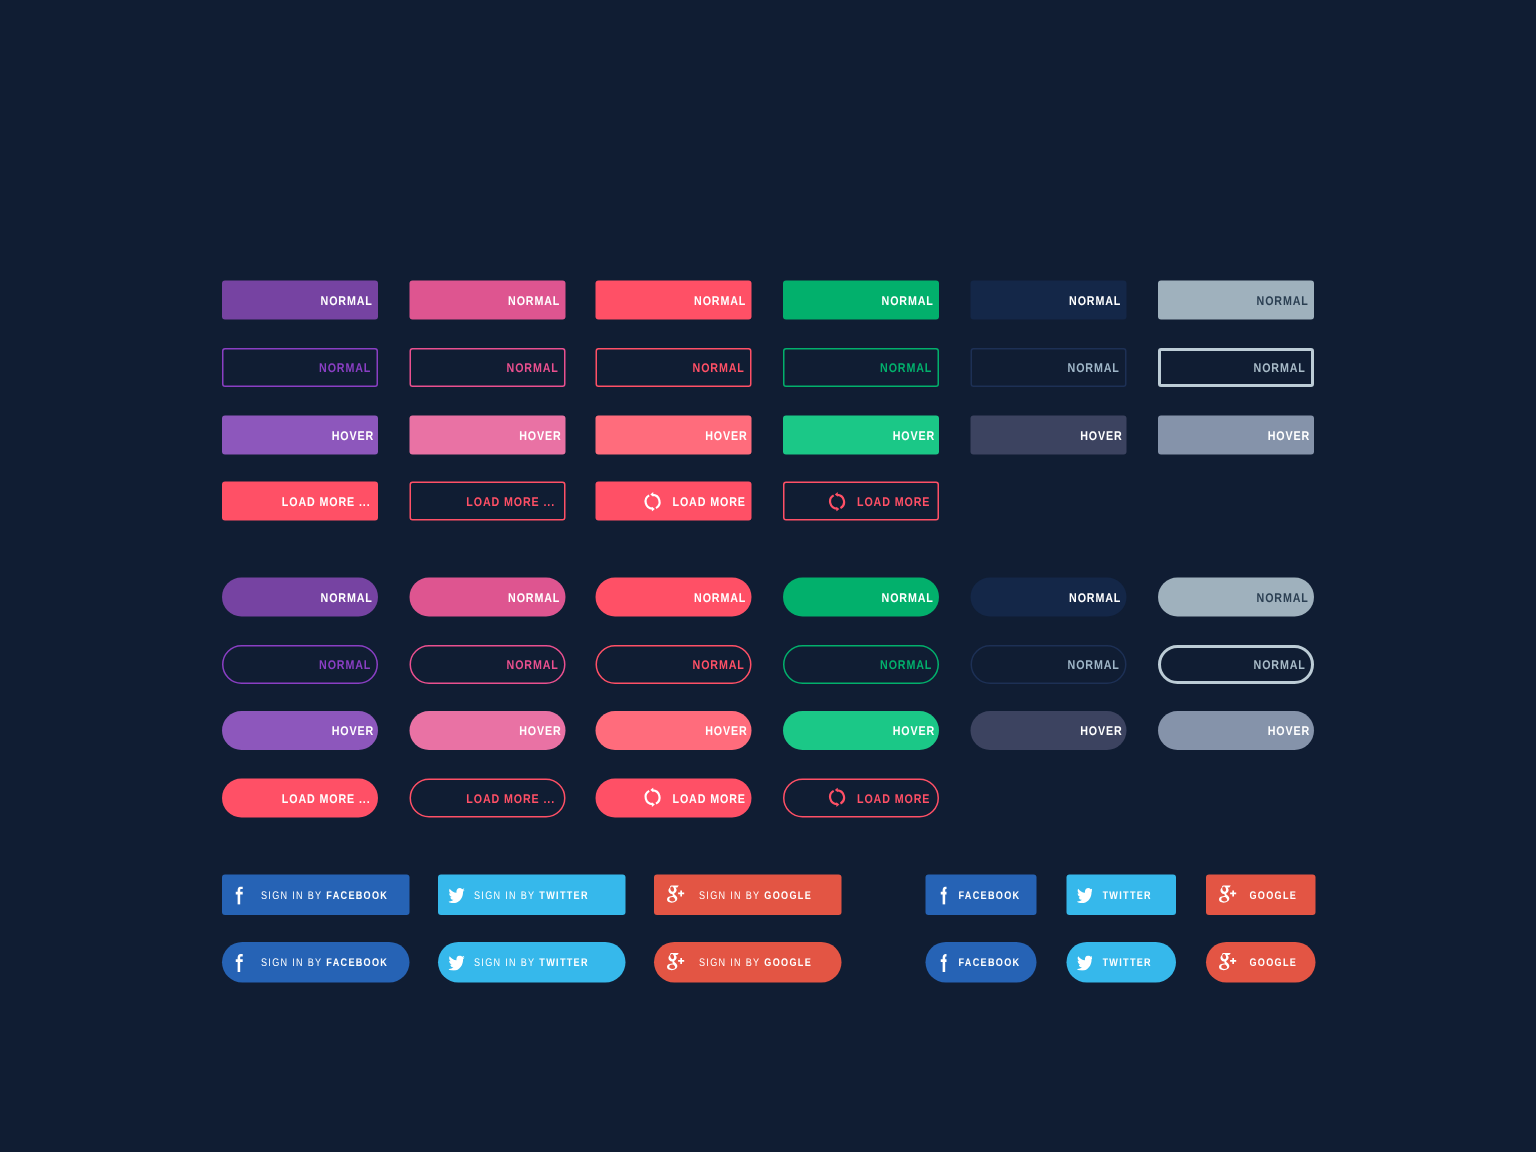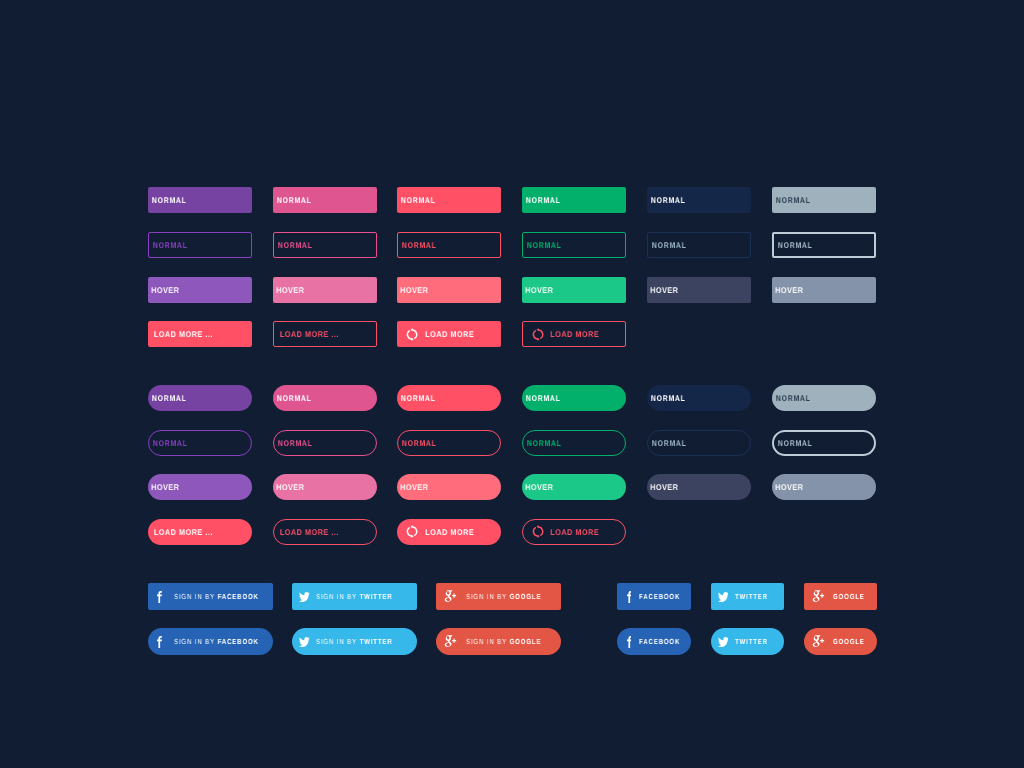--- a/index.html
+++ b/index.html
@@ -9,21 +9,21 @@
     background:#101d33;
     font-family:"Liberation Sans", sans-serif;
     -webkit-font-smoothing:antialiased;
     text-rendering:geometricPrecision;
   }
   #stage{position:relative;width:1024px;height:768px;background:#101d33;}
 
   .btn{
     position:absolute;
     -webkit-font-smoothing:antialiased;
-    display:flex;align-items:center;justify-content:flex-start;
+    display:flex;align-items:center;justify-content:flex-end;
     box-sizing:border-box;
     white-space:nowrap;
     color:#fff;
     border:0 solid transparent;
   }
   .lbl{
     display:inline-block;
     font-size:8.4px;
     font-weight:bold;
     line-height:1;

